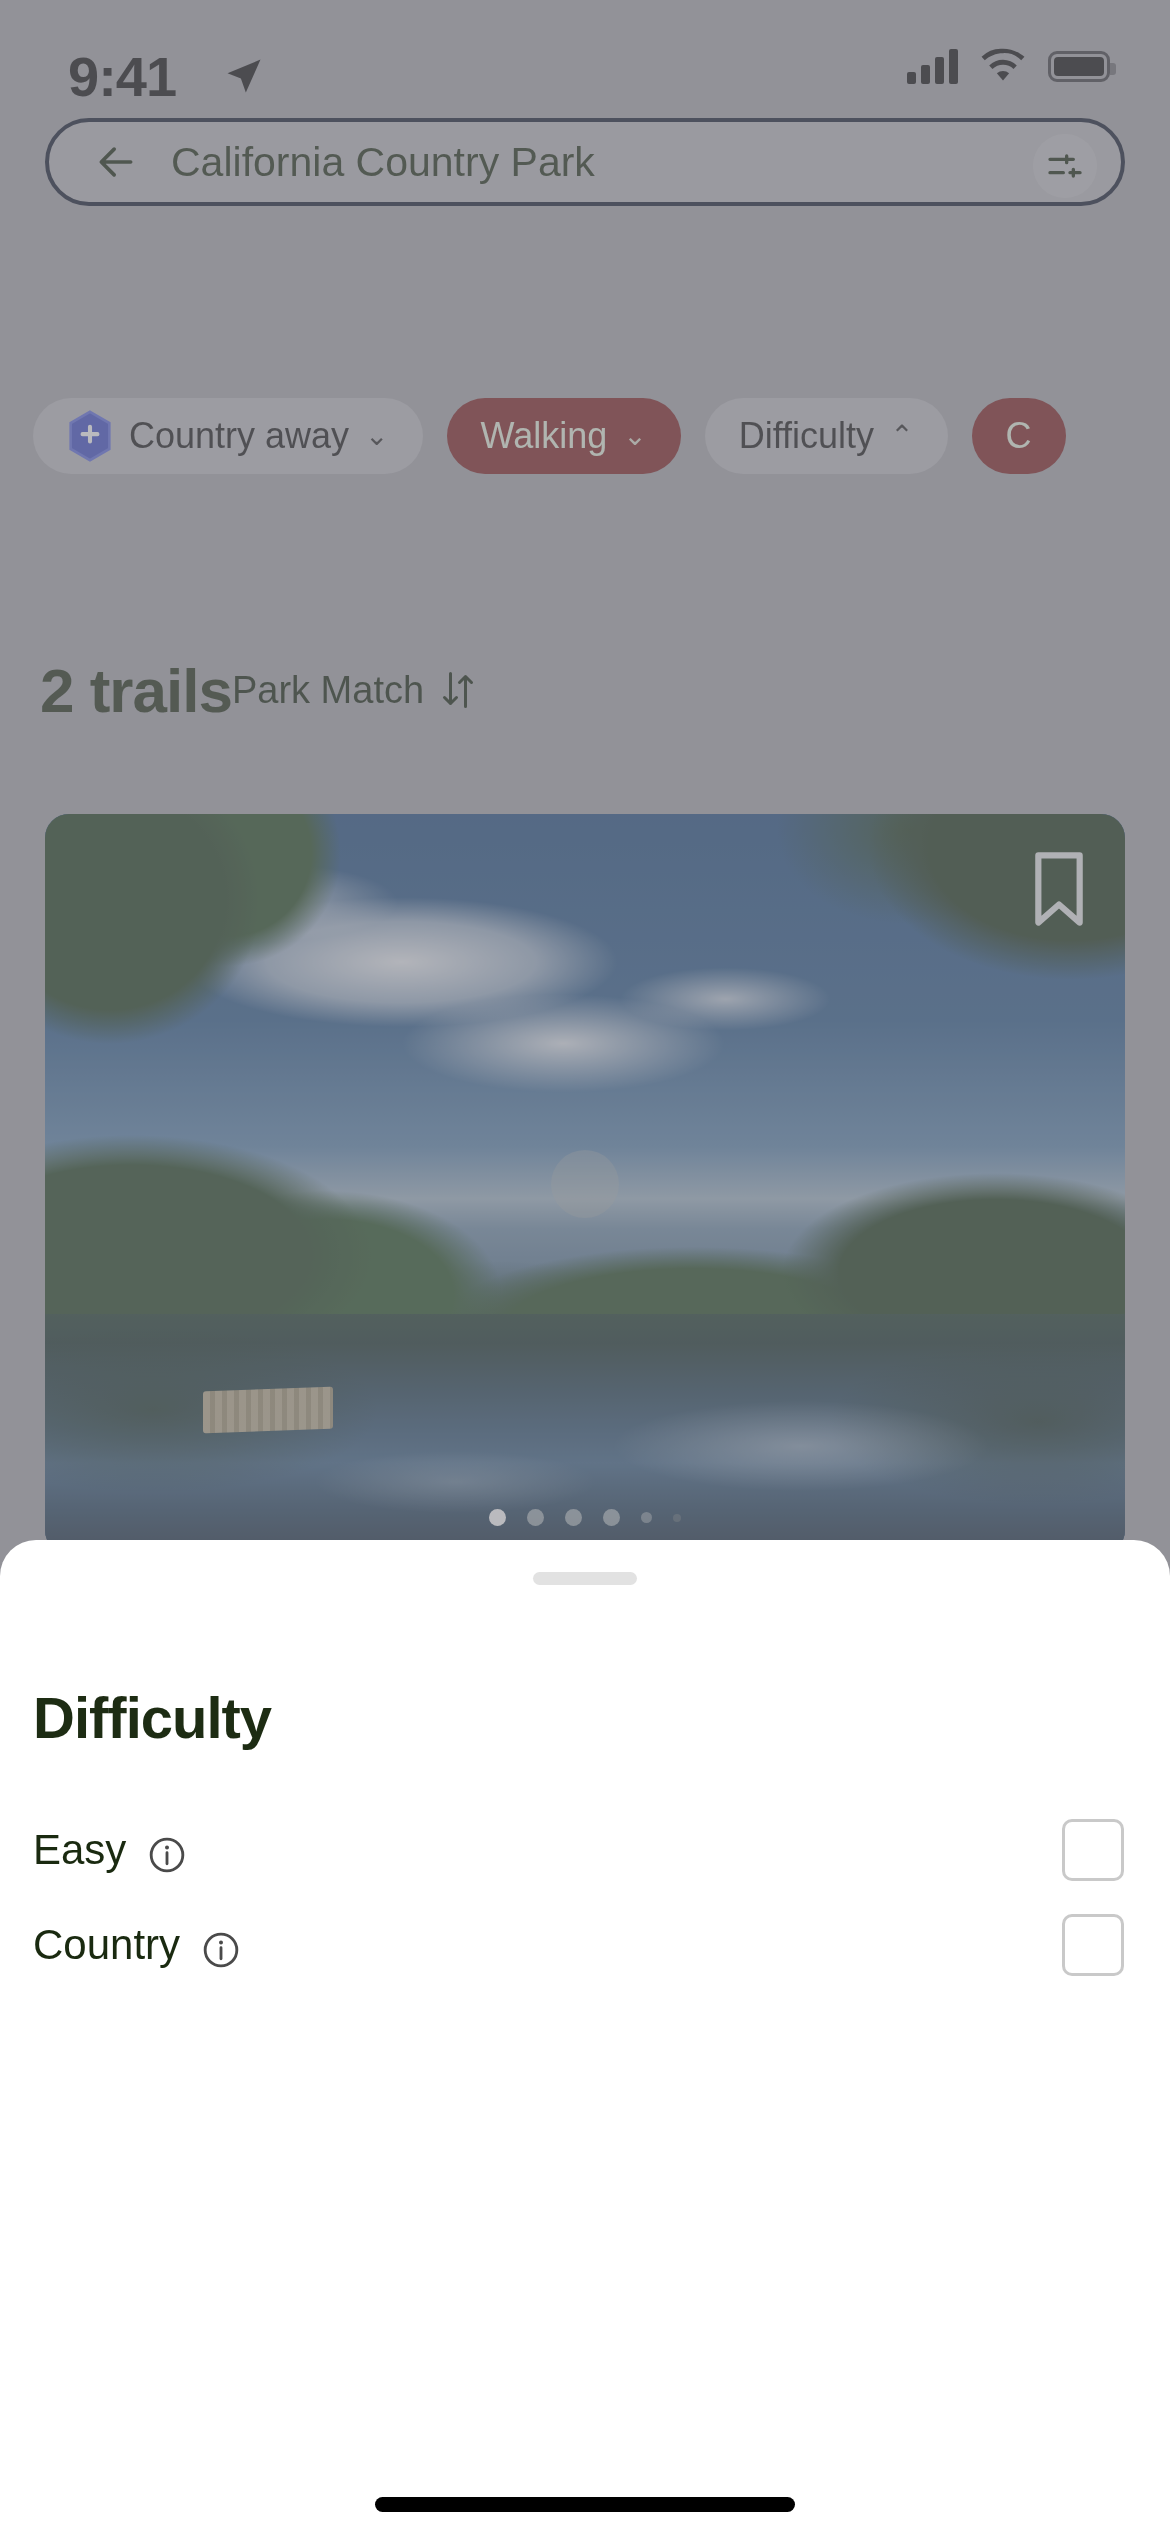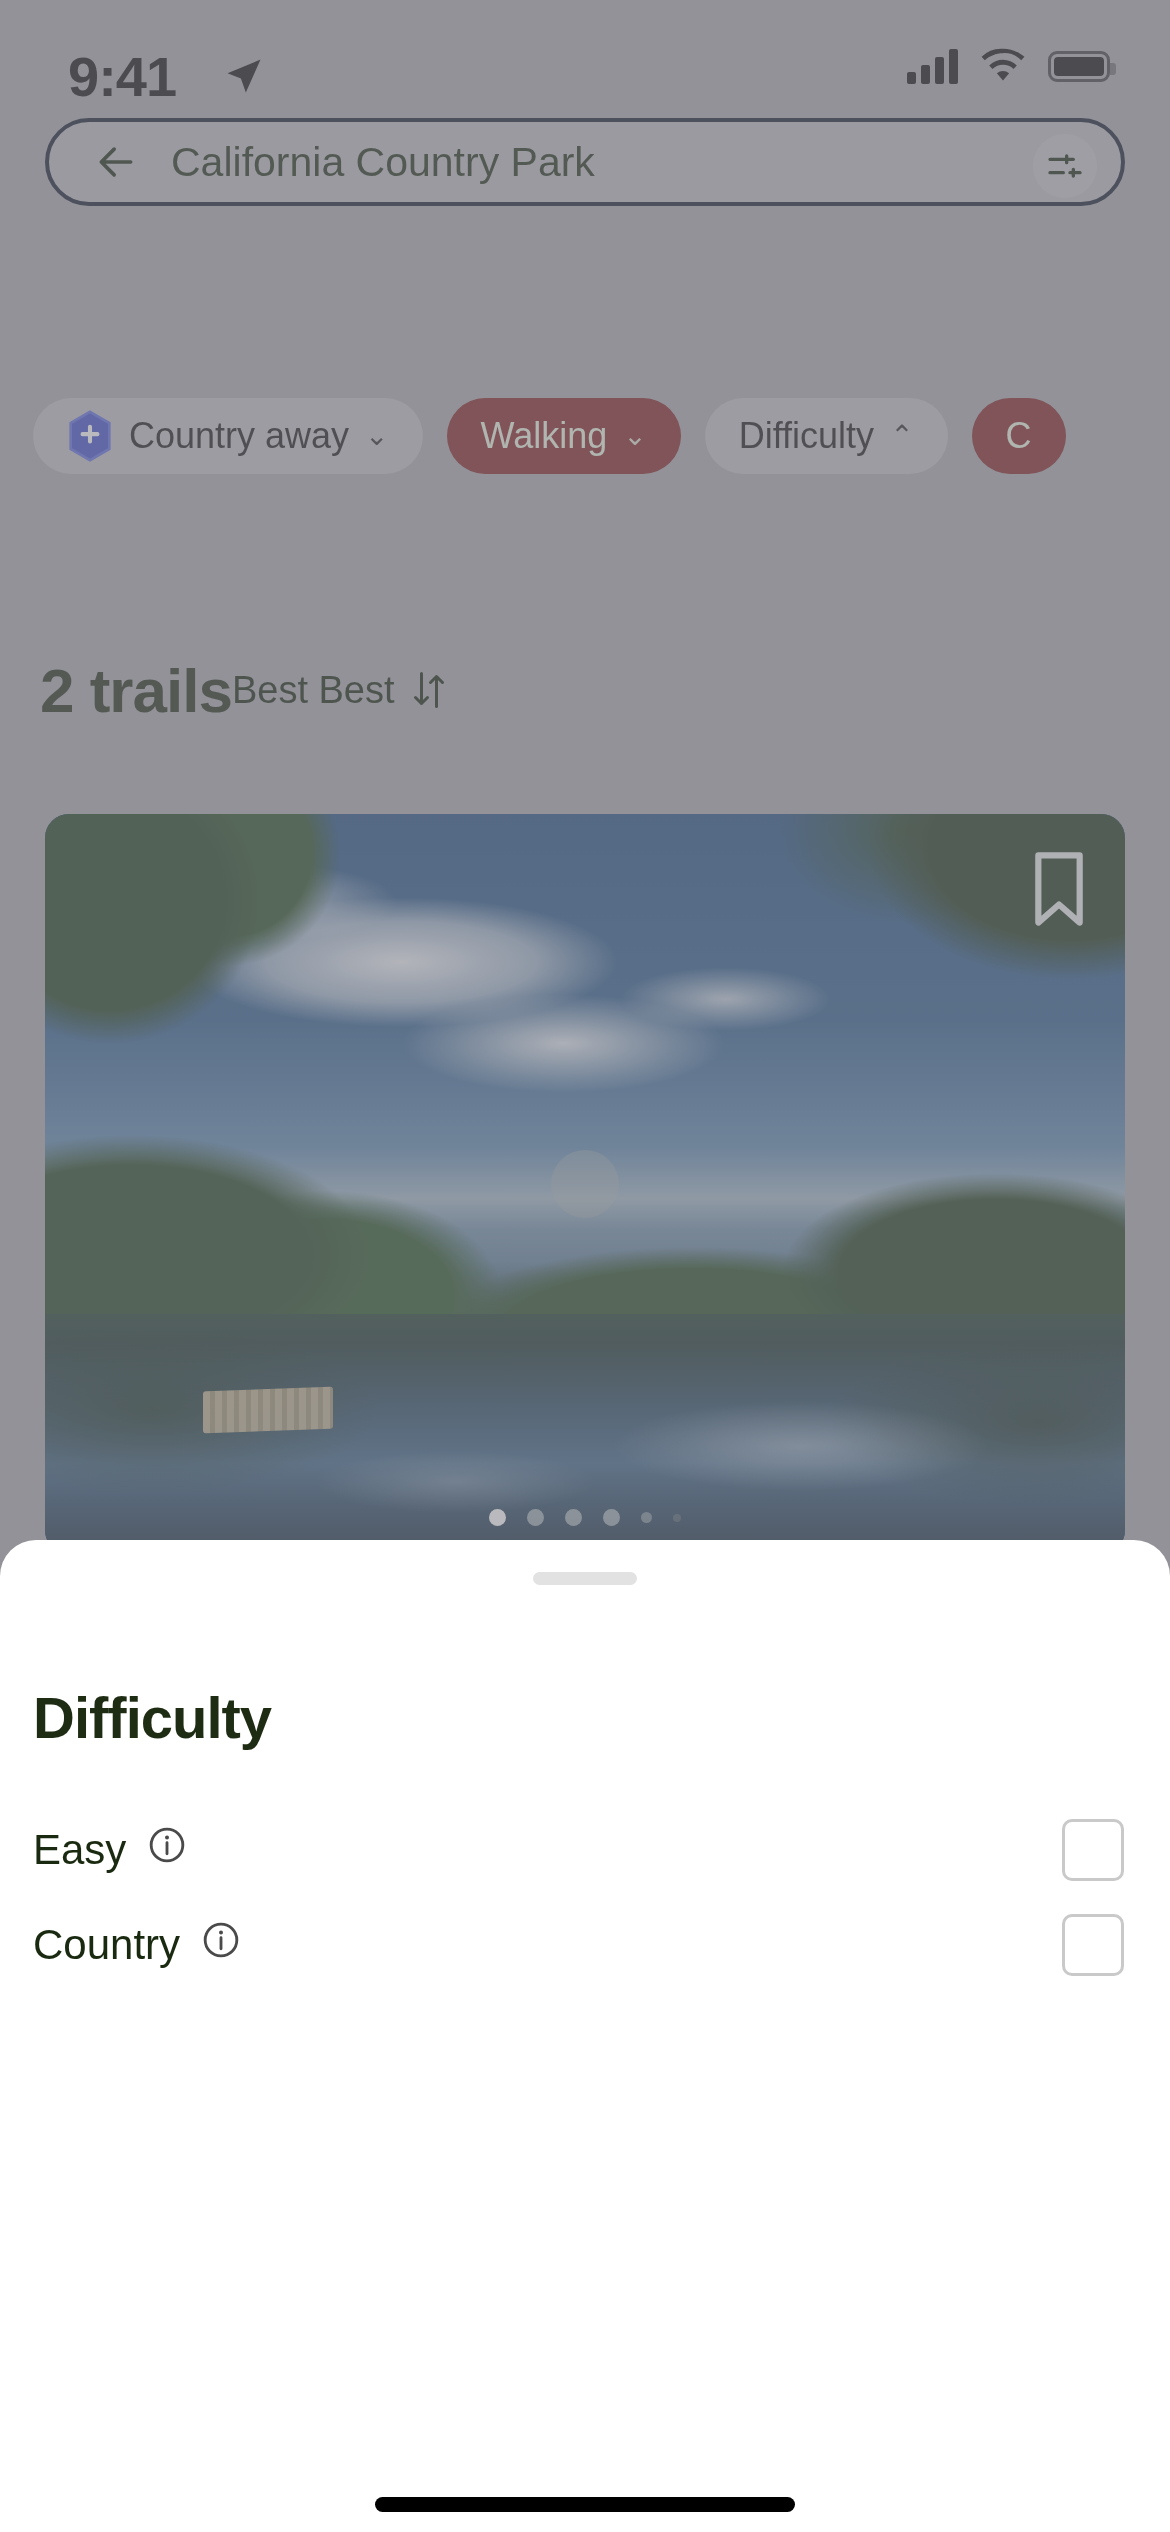--- a/index.html
+++ b/index.html
@@ -190,21 +190,21 @@
   #sheet-title {
     position:absolute; left:33px; top:144px;
     font-size:58px; font-weight:700; color:#1d2c13; letter-spacing:-1px;
   }
   .opt-row {
     position:absolute; left:0; width:1170px; height:96px;
     display:flex; align-items:center; justify-content:space-between;
     padding:0 46px 0 33px;
   }
   .opt-row:nth-of-type(1){}
-  .opt-left { display:flex; align-items:flex-start; gap:22px; }
+  .opt-left { display:flex; align-items:flex-end; gap:22px; }
   .opt-label { font-size:42px; color:#1a2a10; }
   .info-icon { width:38px; height:38px; flex:0 0 auto; }
   .cbox {
     width:62px; height:62px; border:3px solid #c9c9c9; border-radius:10px;
     background:#fff;
   }
 
   #clear-btn {
     position:absolute; left:33px; top:2334px;
     font-size:42px; font-weight:700; color:#111; text-decoration:underline;
@@ -289,21 +289,21 @@
 
     <div class="chip active">
       <span>C</span>
     </div>
 
   </div>
 
   <div id="results-head">
     <div id="trail-count">2 trails</div>
     <div id="sort">
-      <span id="sort-label">Best Best</span>
+      <span id="sort-label">Park Match</span>
       <svg id="sort-icon" viewBox="0 0 24 26">
         <path d="M7 2v20M7 22l-4-4M7 22l4-4" fill="none" stroke="#11210a" stroke-width="2" stroke-linecap="round" stroke-linejoin="round"></path>
         <path d="M17 24V4M17 4l-4 4M17 4l4 4" fill="none" stroke="#11210a" stroke-width="2" stroke-linecap="round" stroke-linejoin="round"></path>
       </svg>
     </div>
   </div>
 
   <div id="card">
     <div class="sky"></div>
     <div class="treeline-top"></div>

